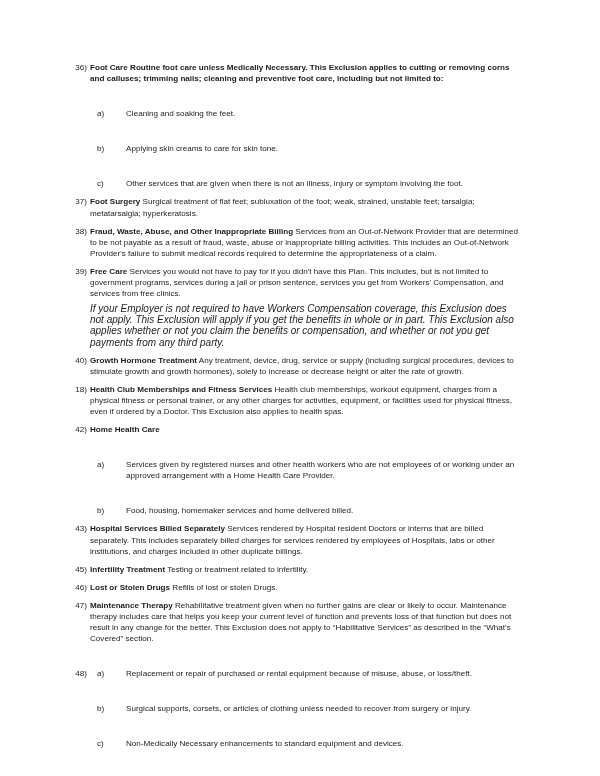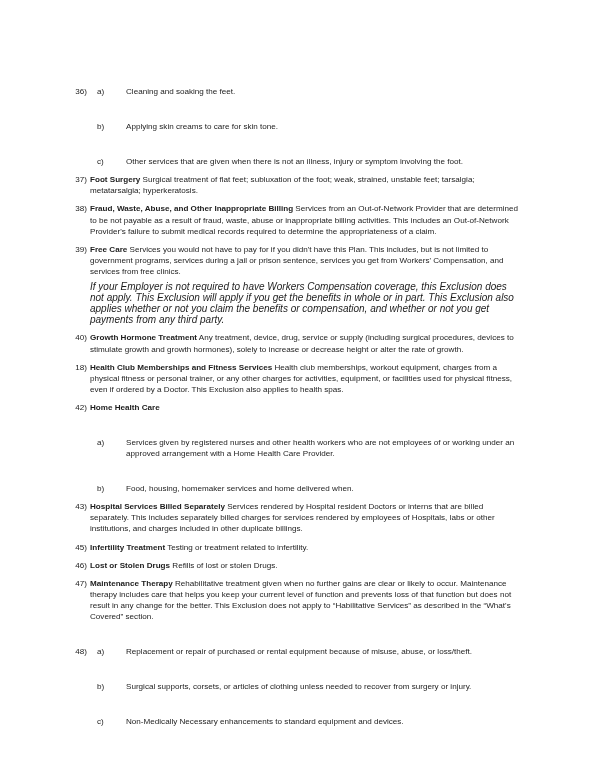--- a/index.html
+++ b/index.html
@@ -102,20 +102,21 @@
     color: #2a2a2a;
   }
 </style>
 </head>
 <body>
 
 <div class="page">
   <div class="content" id="exclusion-list">
       <div class="item has-subs">
         <div class="item-num">36)</div>
+        <div class="item-body"><span class="term">Foot Care</span><span> Routine foot care unless Medically Necessary.  This Exclusion applies to cutting or removing corns and calluses; trimming nails; cleaning and preventive foot care, including but not limited to:</span></div>
         <div class="subs">
           <div class="sub">
             <div class="sub-num">a)</div>
             <div class="sub-body">Cleaning and soaking the feet.</div>
           </div>
           <div class="sub">
             <div class="sub-num">b)</div>
             <div class="sub-body">Applying skin creams to care for skin tone.</div>
           </div>
           <div class="sub">
@@ -148,21 +149,21 @@
       <div class="item has-subs">
         <div class="item-num">42)</div>
         <div class="item-body"><span class="term">Home Health Care</span><span></span></div>
         <div class="subs">
           <div class="sub">
             <div class="sub-num">a)</div>
             <div class="sub-body">Services given by registered nurses and other health workers who are not employees of or working under an approved arrangement with a Home Health Care Provider.</div>
           </div>
           <div class="sub">
             <div class="sub-num">b)</div>
-            <div class="sub-body">Food, housing, homemaker services and home delivered when.</div>
+            <div class="sub-body">Food, housing, homemaker services and home delivered billed.</div>
           </div>
         </div>
       </div>
       <div class="item">
         <div class="item-num">43)</div>
         <div class="item-body"><span class="term">Hospital Services Billed Separately</span><span> Services rendered by Hospital resident Doctors or interns that are billed separately. This includes separately billed charges for services rendered by employees of Hospitals, labs or other institutions, and charges included in other duplicate billings.</span></div>
       </div>
       <div class="item">
         <div class="item-num">45)</div>
         <div class="item-body"><span class="term">Infertility Treatment</span><span> Testing or treatment related to infertility.</span></div>

